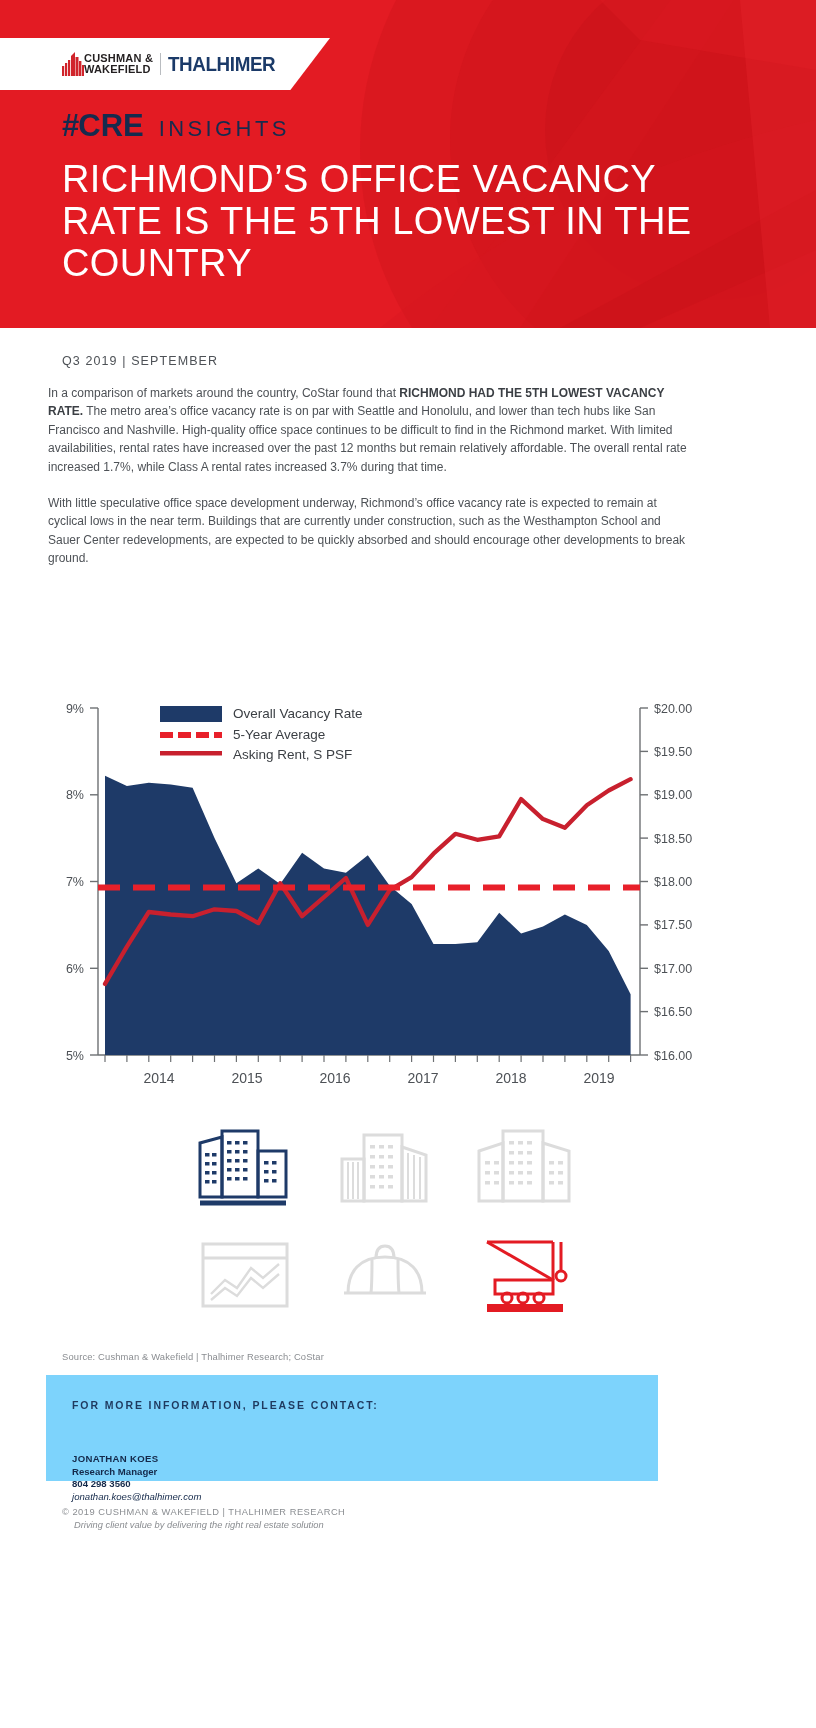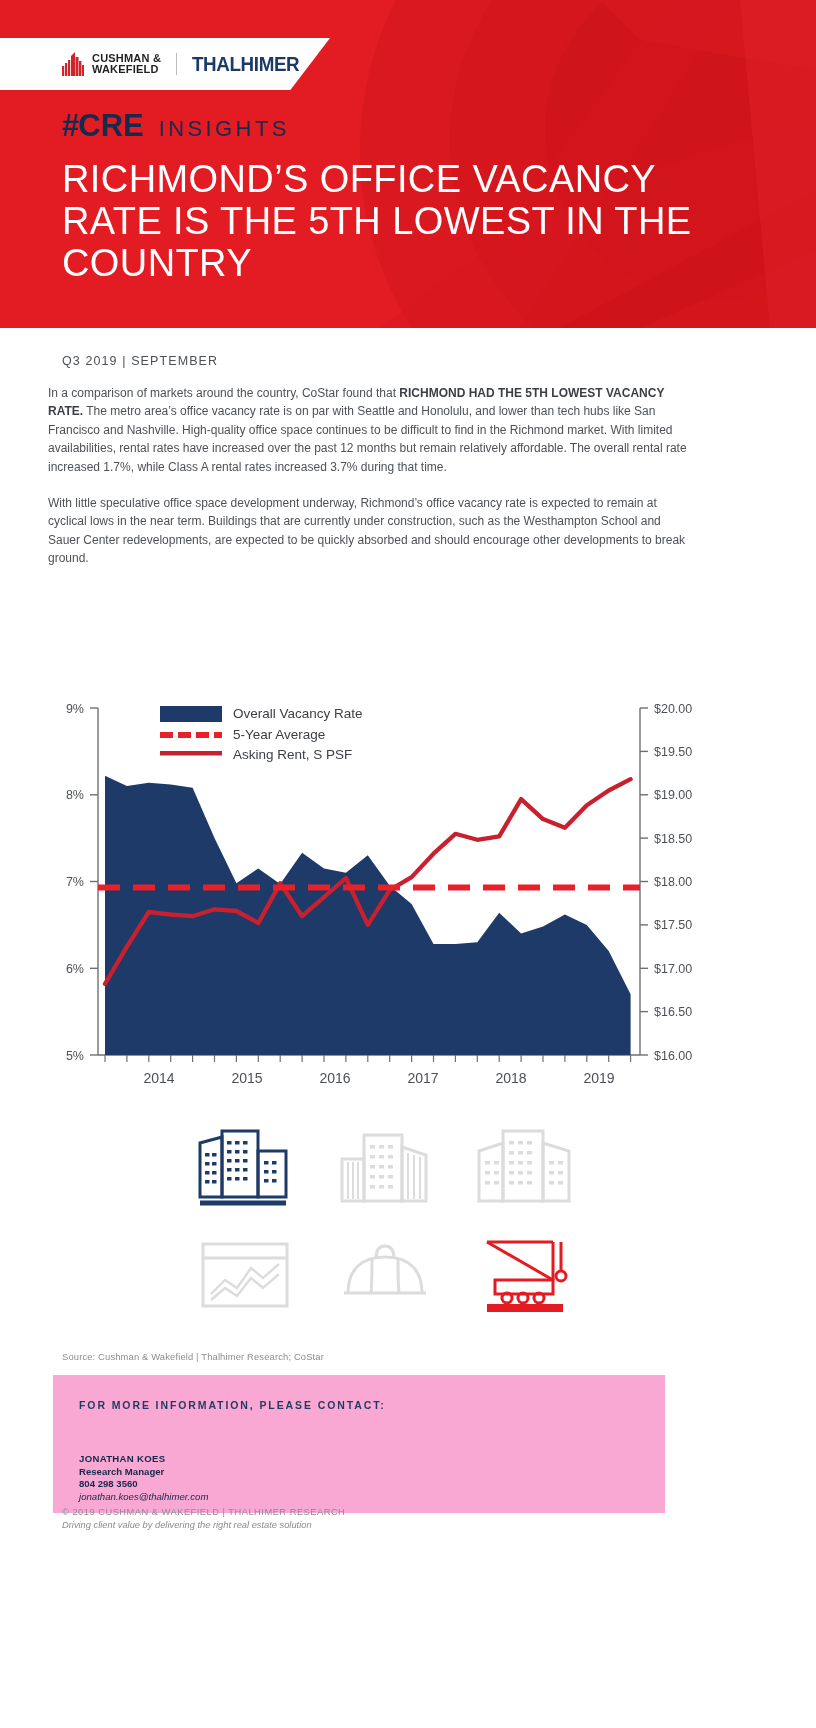--- a/index.html
+++ b/index.html
@@ -24,21 +24,21 @@
 
   .logo-plate {
     position: absolute;
     left: 0; top: 38px;
     width: 330px; height: 52px;
     background: #ffffff;
     -webkit-clip-path: polygon(0 0, 100% 0, 88% 100%, 0 100%);
     clip-path: polygon(0 0, 100% 0, 88% 100%, 0 100%);
     display: flex; align-items: center;
   }
-  .logo-inner { display:flex; align-items:center; gap:8px; margin-left:62px; }
+  .logo-inner { display:flex; align-items:center; gap:0; margin-left:62px; }
   .cw-mark { width: 22px; height: 24px; display:block; }
   .cw-text {
     font-size: 11px; font-weight: bold; line-height: 11.5px;
     color: #231f20; letter-spacing: .2px;
   }
   .logo-div { width:1px; height:22px; background:#b9bcc0; margin:0 7px; }
   .thalhimer {
     font-size: 20px; font-weight: bold; color:#1B3A68;
     letter-spacing:-0.4px; transform: scaleX(.94); transform-origin:left center;
   }
@@ -93,37 +93,37 @@
   .icon-cell svg { display:block; }
 
   
   .source {
     position:absolute; left:62px; top:1351px;
     font-size:9.4px; color:#8a8d91; letter-spacing:.15px;
   }
 
   
   .contact {
-    position:absolute; left:53px; top:1375px;
-    width:612px; height:138px; background:#f9a8d4;
+    position:absolute; left:46px; top:1375px;
+    width:612px; height:106px; background:#7dd3fc;
   }
   .contact-h {
     position:absolute; left:26px; top:24px;
     font-size:10.5px; font-weight:bold; letter-spacing:1.9px; color:#1f3a5f;
   }
   .contact-body { position:absolute; left:26px; top:54px; line-height:12.6px;margin-top:24px; }
   .contact-body .nm { font-size:9.6px; font-weight:bold; color:#14294a; letter-spacing:.3px; }
   .contact-body .ti { font-size:9.6px; font-weight:bold; color:#14294a; }
   .contact-body .ph { font-size:9.6px; font-weight:bold; color:#14294a; }
   .contact-body .em { font-size:9.6px; font-style:italic; color:#14294a; }
 
   
   .footer { position:absolute; left:62px; top:1507px; }
   .footer .c1 { font-size:9.3px; color:#8a8d91; letter-spacing:.5px; }
-  .footer .c2 { font-size:9.3px; color:#8a8d91; font-style:italic; margin-top:3px; }
+  .footer .c2 { font-size:9.3px; color:#8a8d91; font-style:italic; margin-top:3px;margin-left:12px; }
 </style>
 </head>
 <body>
 
 <div class="page">
 
   <div class="hero">
     <svg class="hero-art" width="816" height="328" viewBox="0 0 816 328">
       <defs>
         <clipPath id="heroClip">

